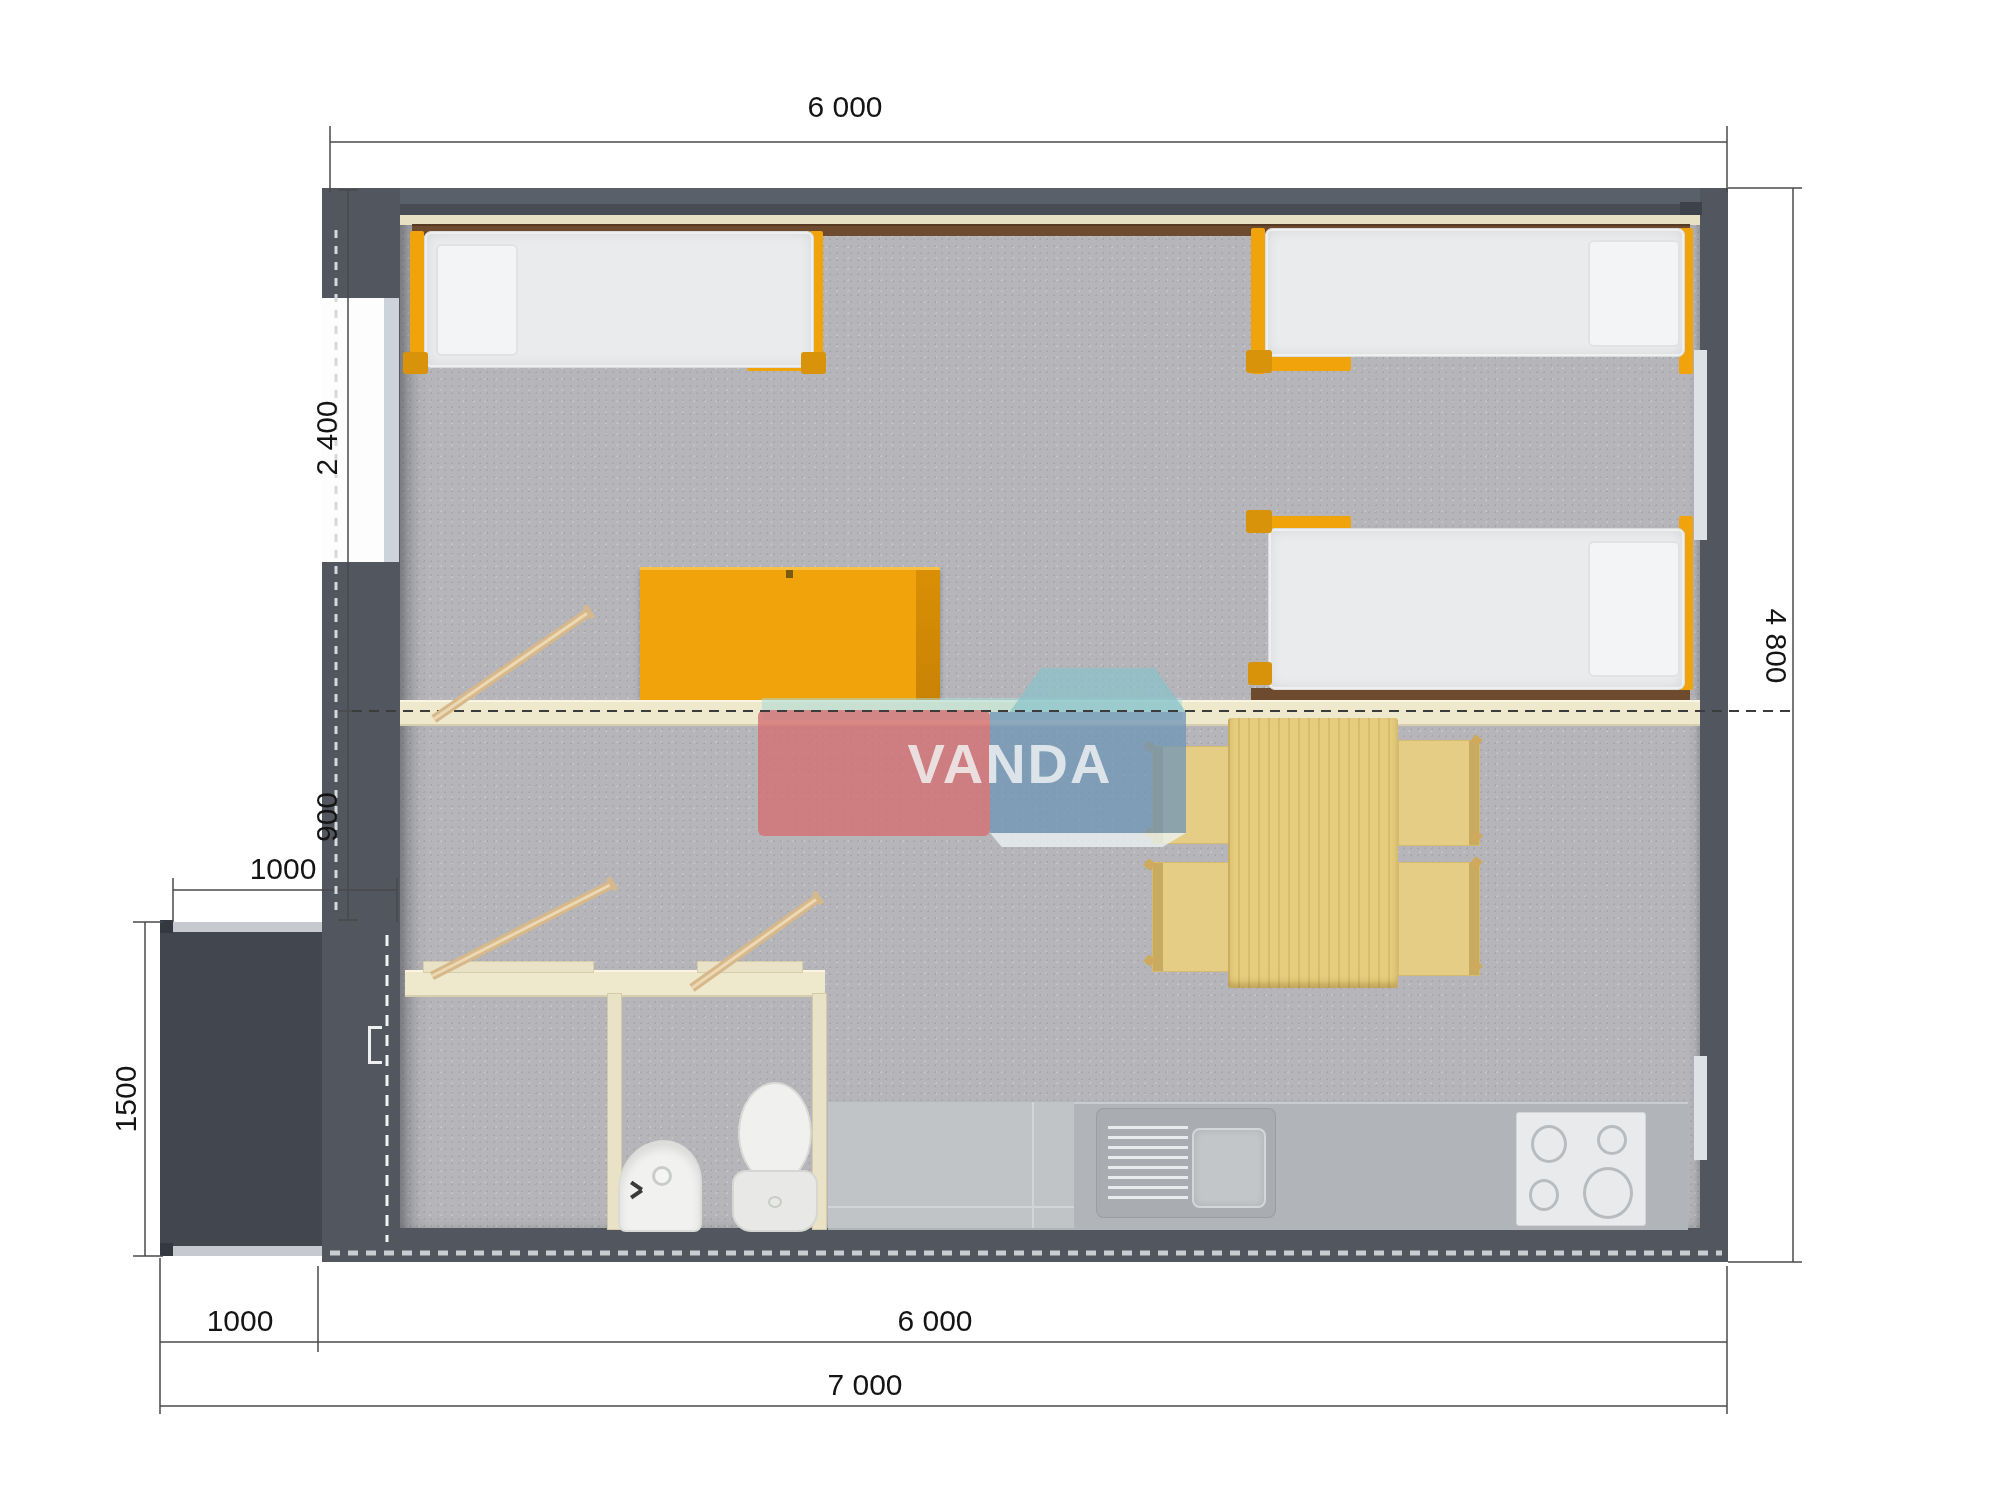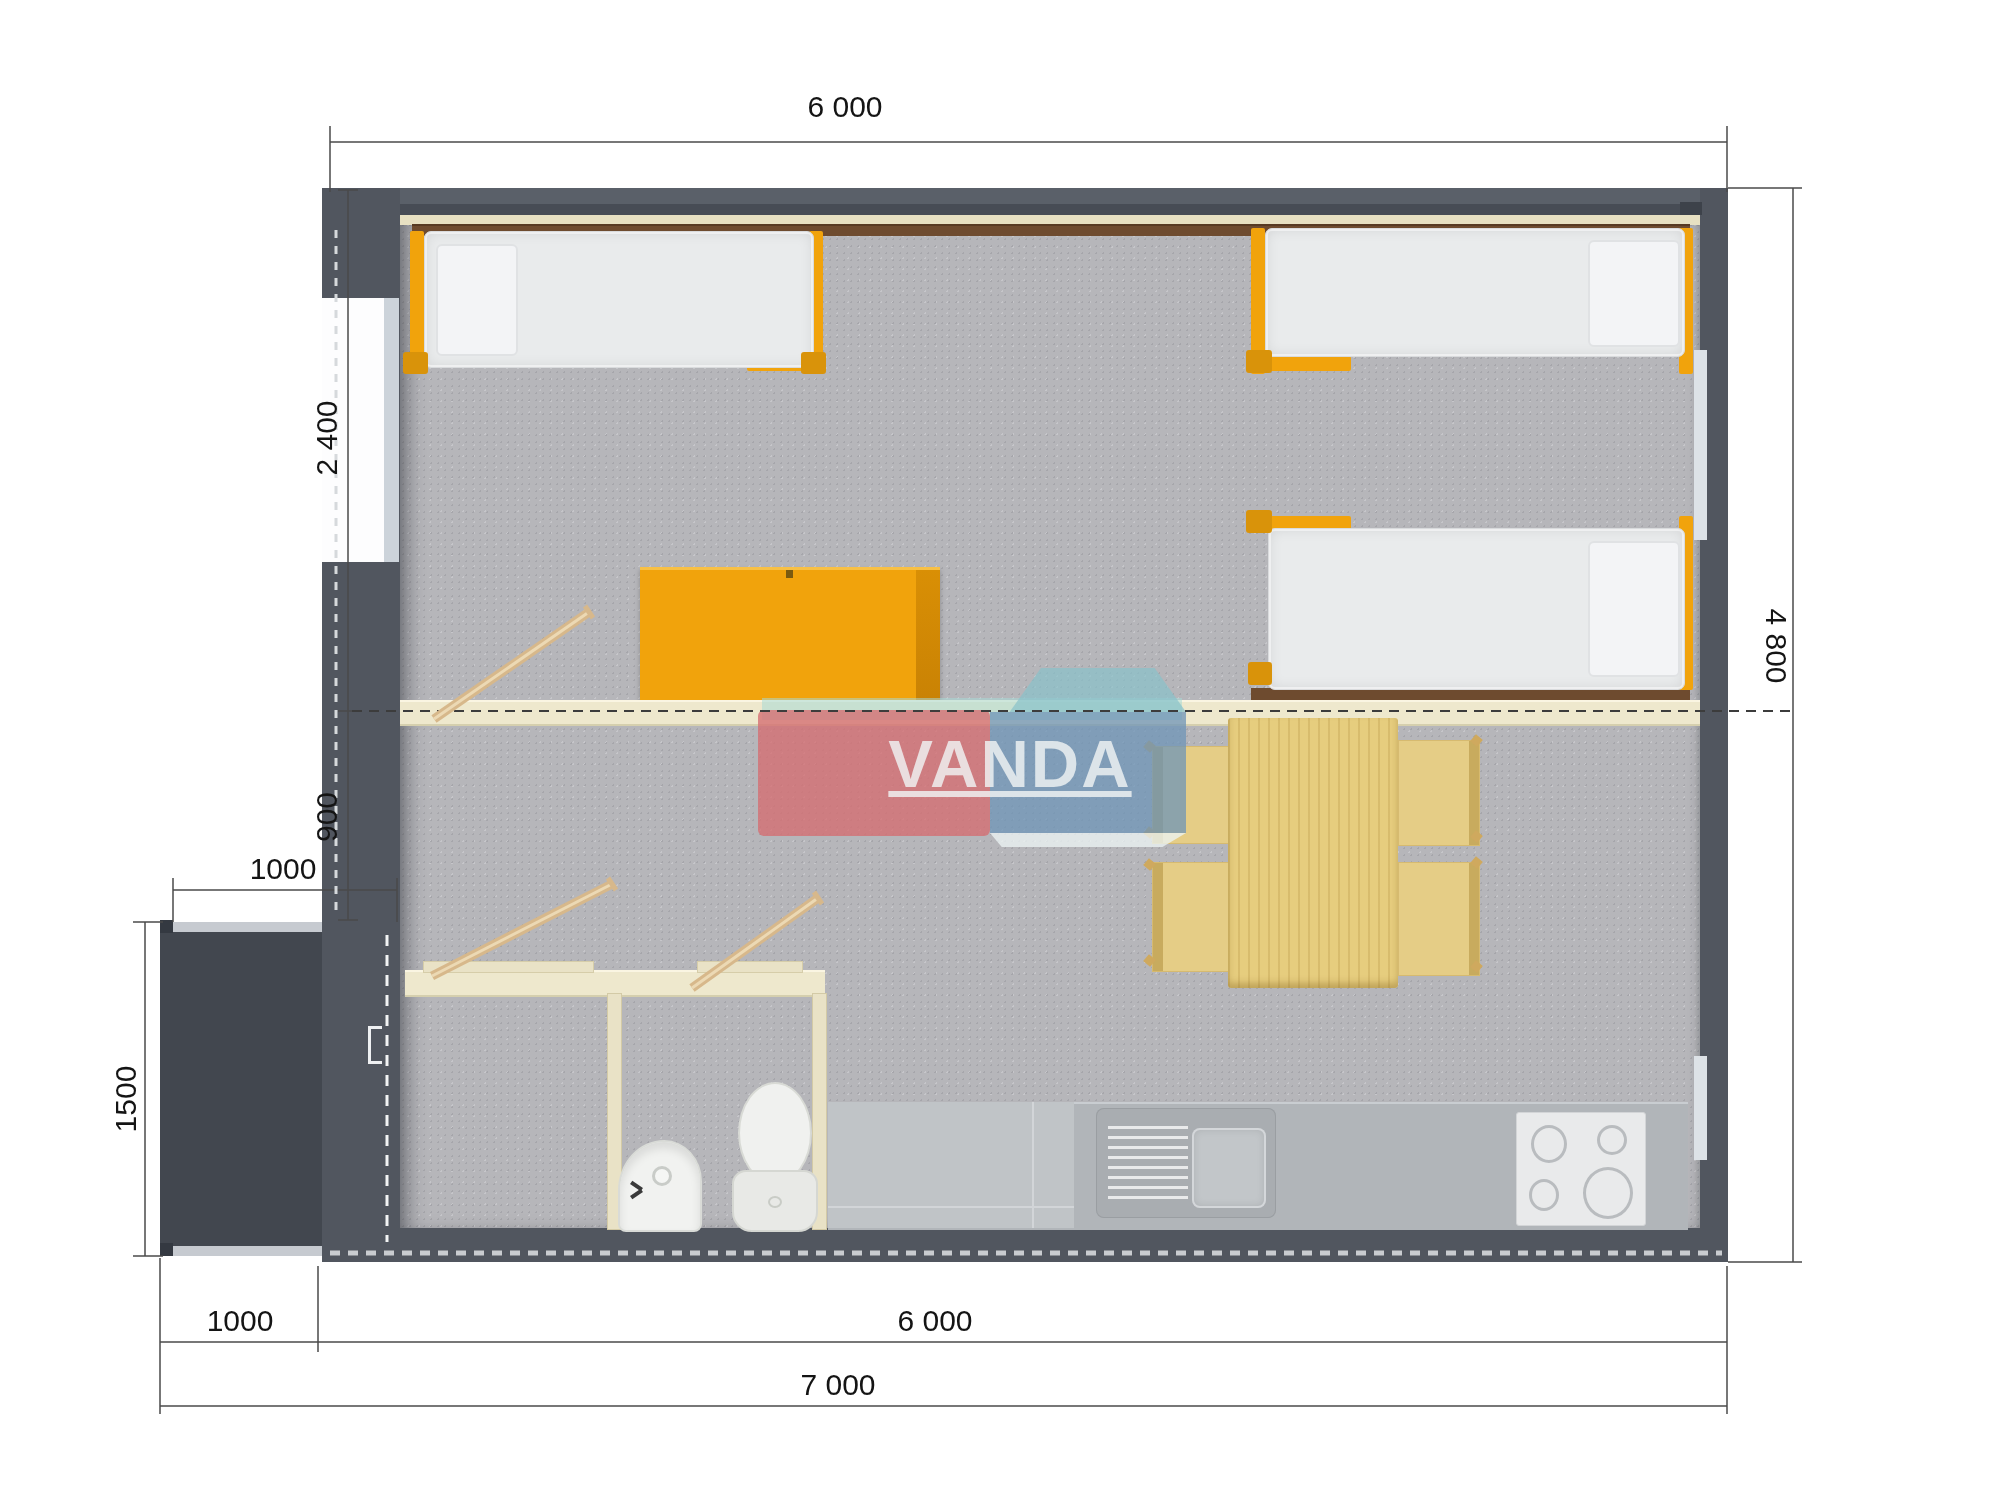--- a/index.html
+++ b/index.html
@@ -129,21 +129,21 @@
   .wm{z-index:5;}
   .wm-teal{left:762px;top:698px;width:420px;height:22px;background:rgba(168,216,214,.55);}
   .wm-red{left:758px;top:710px;width:232px;height:126px;background:rgba(212,111,115,.80);
     border-radius:6px;}
   .wm-cube-top{left:990px;top:668px;width:196px;height:44px;background:rgba(137,194,203,.70);
     clip-path:polygon(10% 100%,26% 0,84% 0,100% 100%);}
   .wm-cube-front{left:990px;top:712px;width:196px;height:121px;background:rgba(109,148,183,.75);}
   .wm-cube-bottom{left:990px;top:833px;width:196px;height:14px;background:rgba(236,243,244,.78);
     clip-path:polygon(0 0,100% 0,88% 100%,6% 100%);}
   .wm-text{left:852px;top:708px;width:316px;height:112px;line-height:112px;text-align:center;
-    font-size:67px;font-weight:bold;letter-spacing:2px;color:rgba(240,244,244,.82);z-index:5;text-decoration:underline;}
+    font-size:56px;font-weight:bold;letter-spacing:2px;color:rgba(240,244,244,.82);z-index:5;}
 
   
   #ovl{position:absolute;left:0;top:0;width:2000px;height:1502px;z-index:6;pointer-events:none;}
   .dim{position:absolute;z-index:7;font-size:30px;color:#141414;width:160px;height:38px;
        line-height:38px;text-align:center;white-space:nowrap;}
   .rot-l{transform:rotate(-90deg);}
   .rot-r{transform:rotate(90deg);}
 </style>
 </head>
 <body>
@@ -309,16 +309,16 @@
     </g>
   </svg>
 
   <div class="dim" style="left:765px;top:88px">6 000</div>
   <div class="dim rot-l" style="left:247px;top:419px">2 400</div>
   <div class="dim rot-l" style="left:247px;top:798px">900</div>
   <div class="dim" style="left:203px;top:850px">1000</div>
   <div class="dim rot-l" style="left:46px;top:1080px">1500</div>
   <div class="dim" style="left:160px;top:1302px">1000</div>
   <div class="dim" style="left:855px;top:1302px">6 000</div>
-  <div class="dim" style="left:758px;top:1366px">7 000</div>
+  <div class="dim" style="left:785px;top:1366px">7 000</div>
   <div class="dim rot-r" style="left:1696px;top:627px">4 800</div>
 
 </div>
 
 </body></html>

